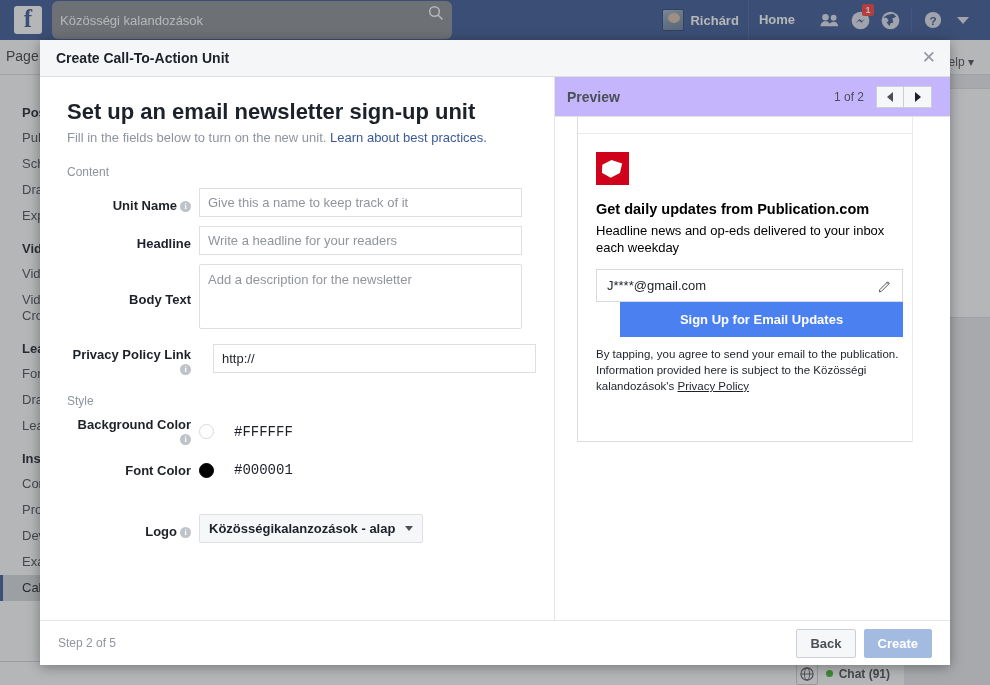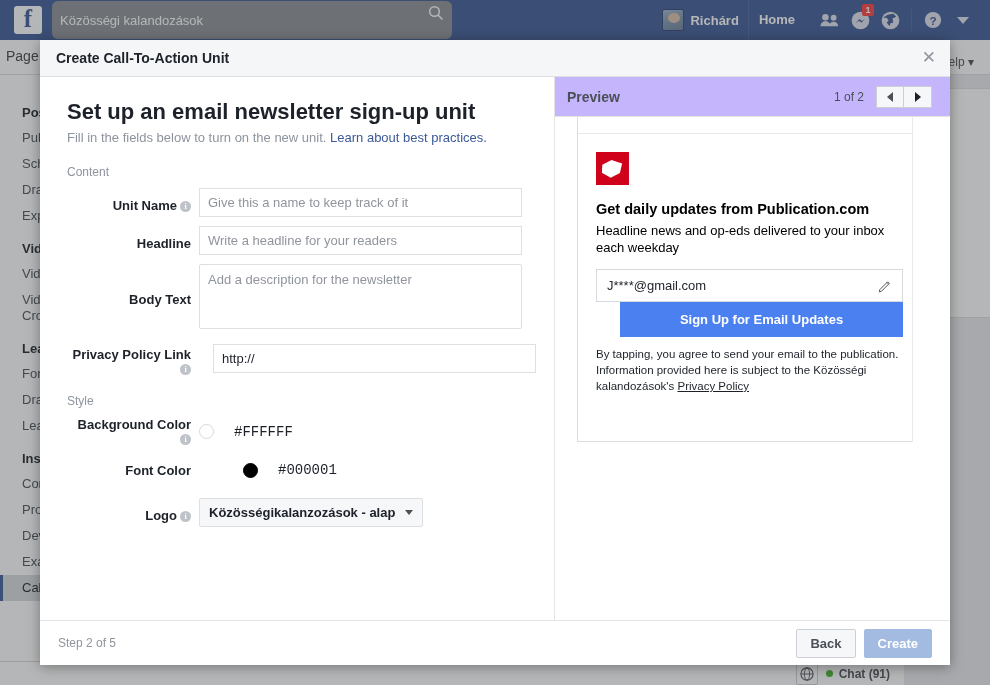--- a/index.html
+++ b/index.html
@@ -560,21 +560,21 @@
       <div class="section-lbl" style="margin-top:18px;">Style</div>
 
       <div class="frow" style="margin-bottom:16px;">
         <div class="lab" style="padding-top:1px;"><span>Background Color</span><span class="info-i">i</span></div>
         <div class="swatch-row" style="padding-top:0;">
           <span class="swatch" style="background:#ffffff;"></span>
           <span class="hexval">#FFFFFF</span>
         </div>
       </div>
 
-      <div class="frow" style="margin-bottom:20px;gap:44px;">
+      <div class="frow" style="margin-bottom:36px;">
         <div class="lab" style="padding-top:1px;">Font Color</div>
         <div class="swatch-row" style="padding-top:0;">
           <span class="swatch" style="background:#000000;border-color:#000000;"></span>
           <span class="hexval">#000001</span>
         </div>
       </div>
 
       <div class="frow">
         <div class="lab" style="padding-top:6px;"><span>Logo</span><span class="info-i">i</span></div>
         <div class="select">

